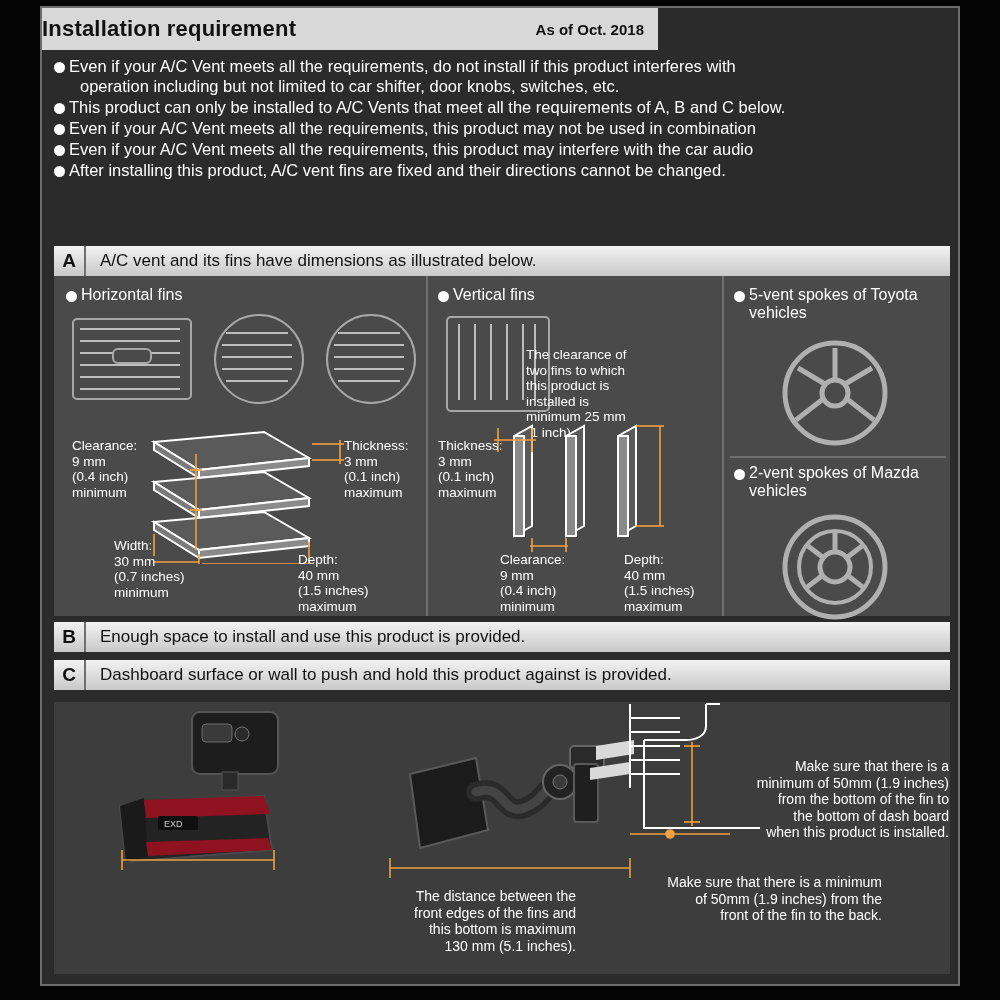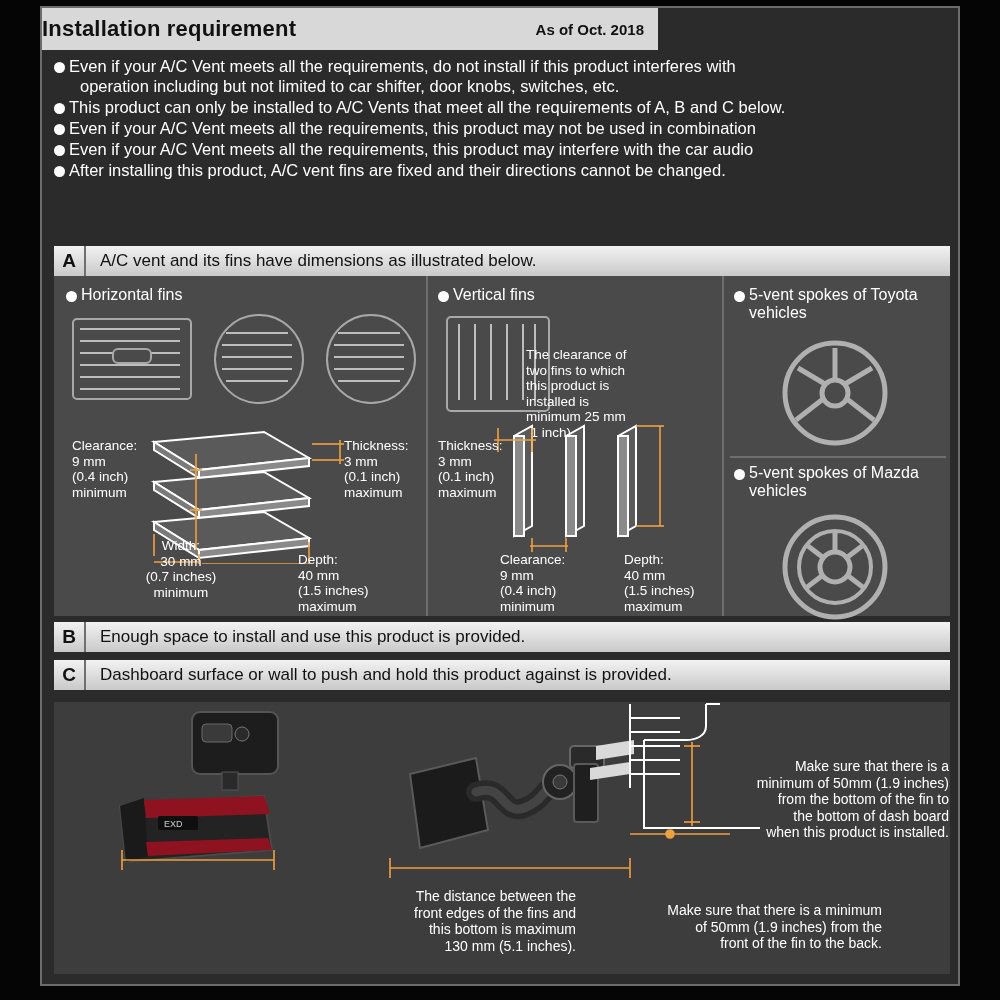--- a/index.html
+++ b/index.html
@@ -316,21 +316,21 @@
         <div>9 mm</div>
         <div>(0.4 inch)</div>
         <div>minimum</div>
       </div>
       <div class="fig-cap" style="left:290px;top:162px;width:86px;">
         <div>Thickness:</div>
         <div>3 mm</div>
         <div>(0.1 inch)</div>
         <div>maximum</div>
       </div>
-      <div class="fig-cap" style="left:72px;top:262px;width:110px;text-align:center;">
+      <div class="fig-cap" style="left:60px;top:262px;width:110px;">
         <div>Width:</div>
         <div>30 mm</div>
         <div>(0.7 inches)</div>
         <div>minimum</div>
       </div>
       <div class="fig-cap" style="left:244px;top:276px;width:110px;">
         <div>Depth:</div>
         <div>40 mm</div>
         <div>(1.5 inches)</div>
         <div>maximum</div>
@@ -413,21 +413,21 @@
           <line x1="43" y1="61" x2="16" y2="82"></line>
           <line x1="67" y1="61" x2="94" y2="82"></line>
           <line x1="45" y1="46" x2="18" y2="30"></line>
           <line x1="65" y1="46" x2="92" y2="30"></line>
         </g>
       </svg>
       <div class="rightsep" style="left:676px;top:180px;width:216px;"></div>
 
       <div class="sublabel" style="position:absolute;left:680px;top:188px;width:210px;">
         <span class="dot"></span>
-        <span>5-vent spokes of Mazda vehicles</span>
+        <span>2-vent spokes of Mazda vehicles</span>
       </div>
       <svg width="110" height="110" style="position:absolute;left:726px;top:236px;">
         <circle cx="55" cy="55" r="50" fill="none" stroke="#b0b0b0" stroke-width="5"></circle>
         <circle cx="55" cy="55" r="36" fill="none" stroke="#b0b0b0" stroke-width="4"></circle>
         <circle cx="55" cy="55" r="15" fill="none" stroke="#b0b0b0" stroke-width="5"></circle>
         <g stroke="#b0b0b0" stroke-width="5" fill="none">
           <line x1="55" y1="40" x2="55" y2="20"></line>
           <line x1="43" y1="63" x2="26" y2="76"></line>
           <line x1="67" y1="63" x2="84" y2="76"></line>
           <line x1="45" y1="47" x2="28" y2="34"></line>
@@ -508,21 +508,21 @@
         <div>when this product is installed.</div>
       </div>
 
       <div class="ctext" style="left:322px;top:186px;width:200px;">
         <div>The distance between the</div>
         <div>front edges of the fins and</div>
         <div>this bottom is maximum</div>
         <div>130 mm (5.1 inches).</div>
       </div>
 
-      <div class="ctext" style="left:598px;top:200px;width:230px;">
+      <div class="ctext" style="left:598px;top:172px;width:230px;">
         <div>Make sure that there is a minimum</div>
         <div>of 50mm (1.9 inches) from the</div>
         <div>front of the fin to the back.</div>
       </div>
 
       <svg width="280" height="30" style="position:absolute;left:326px;top:150px;">
         <line x1="10" y1="16" x2="250" y2="16" stroke="#f0a040" stroke-width="1.6"></line>
         <line x1="10" y1="6" x2="10" y2="26" stroke="#f0a040" stroke-width="1.6"></line>
         <line x1="250" y1="6" x2="250" y2="26" stroke="#f0a040" stroke-width="1.6"></line>
       </svg>

